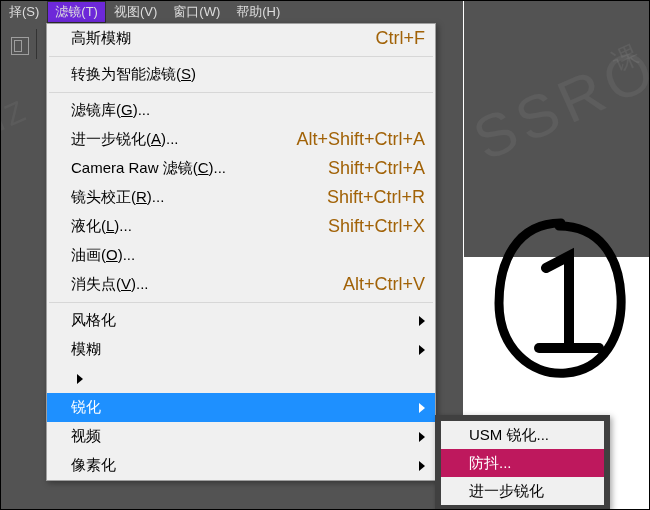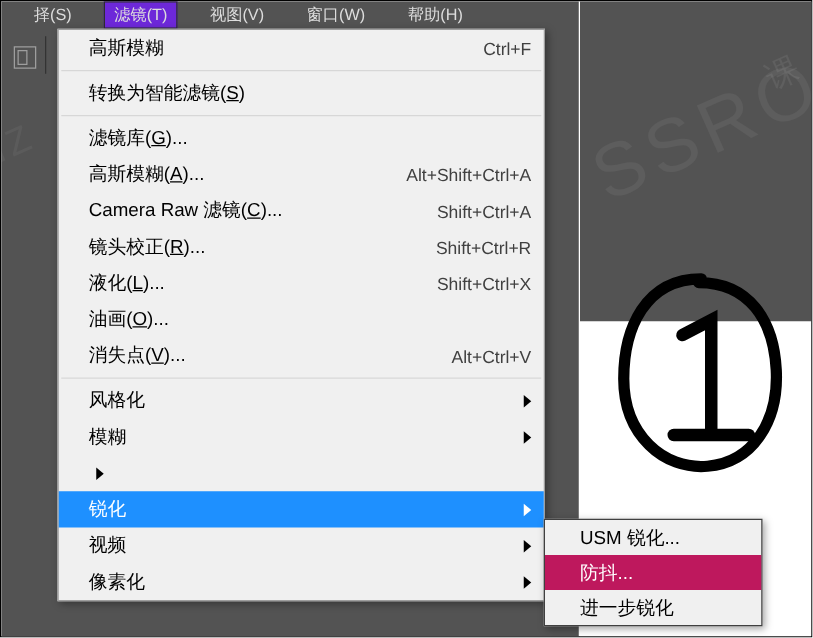--- a/index.html
+++ b/index.html
@@ -37,21 +37,20 @@
     height: 22px;
     display: flex;
     align-items: center;
     font-size: 13px;
   }
   .menu-item {
     padding: 2px 8px;
     color: #ddd;
     height: 18px;
     line-height: 18px;
-    margin-left: 18px;
   }
   .menu-item.active {
     background: #6d28d9;
     border: 1px solid #2e2e2e;
     padding: 1px 7px;
   }
   .docked-icon {
     position: absolute;
     left: 10px;
     top: 36px;
@@ -98,22 +97,22 @@
     padding-right: 10px;
     position: relative;
     font-size: 15px;
     gap: 29px;
   }
   .dd-row .label {
     flex: 1;
     white-space: nowrap;
   }
   .dd-row .shortcut {
-    color: #404040;
-    font-size: 14px;
+    color: #a16207;
+    font-size: 18px;
   }
   .dd-sep {
     height: 1px;
     background: #d7d7d7;
     margin: 3px 2px;
   }
   .dd-row.highlight {
     background: #1e90ff;
     color: #fff;
     justify-content: space-between;
@@ -129,21 +128,21 @@
   .u { text-decoration: underline; }
 
   
   .submenu {
     position: absolute;
     left: 434px;
     top: 414px;
     width: 175px;
     background: #f0f0f0;
     color: #000;
-    border: 1px solid #404040;
+    border: 6px solid #404040;
     box-shadow: 2px 2px 6px rgba(0,0,0,0.35);
     box-sizing: border-box;
   }
   .sm-row {
     display: flex;
     align-items: center;
     height: 28px;
     padding-left: 28px;
     padding-right: 10px;
     font-size: 15px;
@@ -235,21 +234,21 @@
       </span>
     </div>
     <div class="dd-sep"></div>
     <div class="dd-row">
       <span class="label">
         <span>滤镜库(</span><span class="u">G</span><span>)...</span>
       </span>
     </div>
     <div class="dd-row">
       <span class="label">
-        <span>高斯模糊(</span><span class="u">A</span><span>)...</span>
+        <span>进一步锐化(</span><span class="u">A</span><span>)...</span>
       </span>
       <span class="shortcut">Alt+Shift+Ctrl+A</span>
     </div>
     <div class="dd-row">
       <span class="label">
         <span>Camera Raw 滤镜(</span><span class="u">C</span><span>)...</span>
       </span>
       <span class="shortcut">Shift+Ctrl+A</span>
     </div>
     <div class="dd-row">

